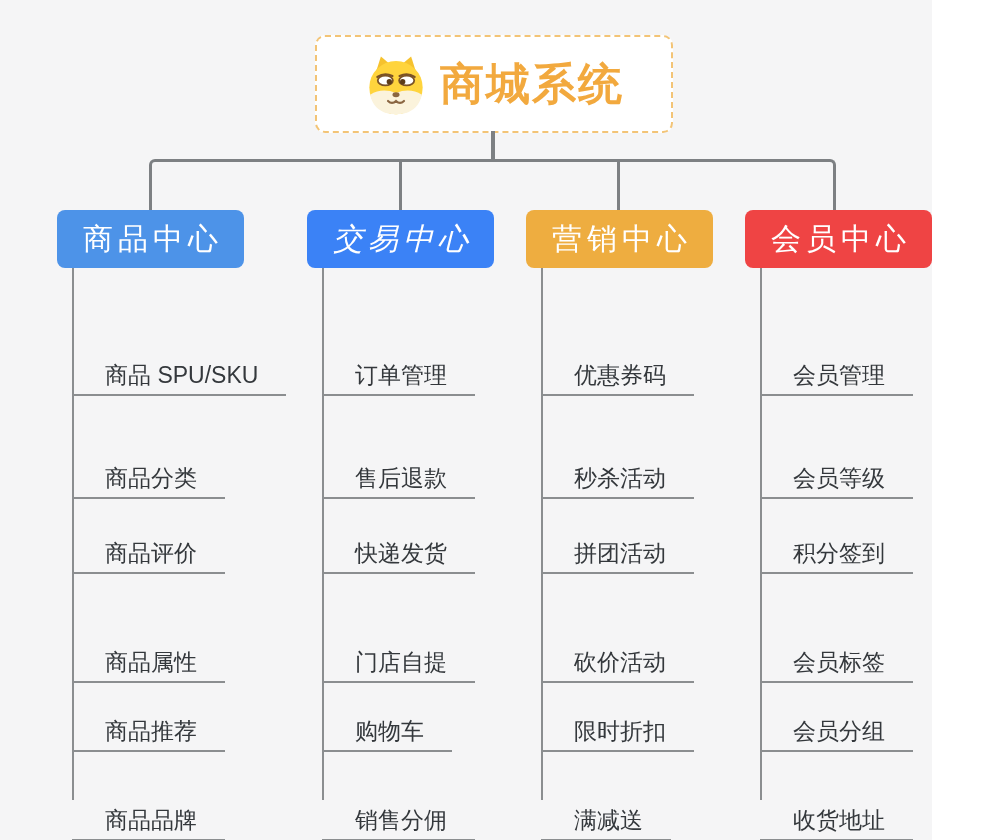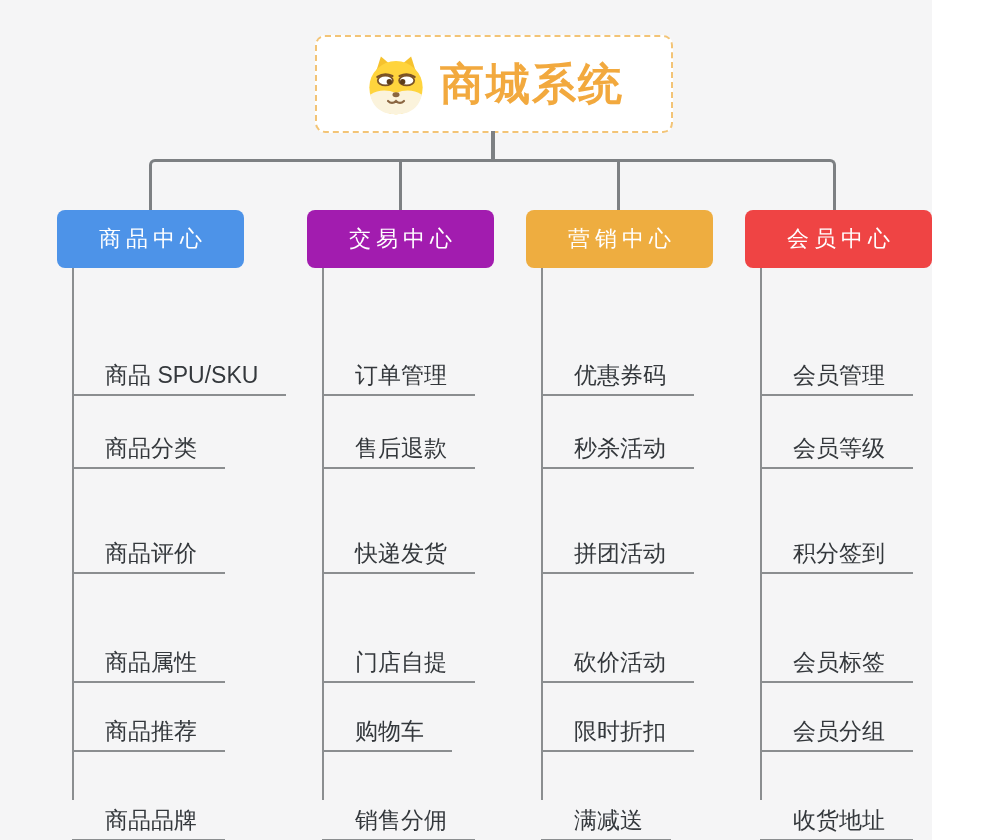--- a/index.html
+++ b/index.html
@@ -19,27 +19,27 @@
     border-top:3px solid #7d8083;border-left:3px solid #7d8083;border-right:3px solid #7d8083;
     border-radius:6px 6px 0 0;}
   .drop{position:absolute;top:160px;width:3px;height:50px;background:#7d8083;}
   .drop-2{left:399px;} .drop-3{left:617px;}
 
   
   .branch{position:absolute;top:210px;width:280px;height:600px;}
   .branch-1{left:57px;} .branch-2{left:307px;} .branch-3{left:526px;} .branch-4{left:745px;}
   .branch-header{position:absolute;left:0;top:0;width:187px;height:58px;border-radius:8px;
     display:flex;align-items:center;justify-content:center;
-    color:#ffffff;font-size:22px;letter-spacing:5px;font-weight:500;text-indent:5px;}
+    color:#ffffff;font-size:30px;letter-spacing:5px;font-weight:500;text-indent:5px;}
   .spine{position:absolute;left:15px;top:58px;width:2px;height:532px;background:#8b8e90;}
   .leaf{position:absolute;left:15px;height:40px;box-sizing:border-box;
     padding:0 28px 0 33px;border-bottom:2px solid #8b8e90;
     display:flex;align-items:center;white-space:nowrap;width:max-content;
     font-size:23px;color:#34383c;margin-top:41px;}
-  .r1{top:105px;} .r2{top:178px;} .r3{top:283px;font-family:Liberation Mono, monospace;} .r4{top:392px;text-align:center;} .r5{top:461px;} .r6{top:550px;}
+  .r1{top:105px;} .r2{top:208px;} .r3{top:283px;font-family:Liberation Mono, monospace;} .r4{top:392px;text-align:center;} .r5{top:461px;} .r6{top:550px;}
 </style>
 </head>
 <body>
 
 <div class="canvas">
 
   <div class="root-node">
     <svg class="doge" viewBox="0 0 72 72" aria-hidden="true">
       <polygon points="13,24 19,5 33,17" fill="#f6c22e"></polygon>
       <polygon points="59,24 53,5 39,17" fill="#f6c22e"></polygon>
@@ -67,21 +67,21 @@
     <div class="spine"></div>
     <div class="leaf r1">商品 SPU/SKU</div>
     <div class="leaf r2">商品分类</div>
     <div class="leaf r3">商品评价</div>
     <div class="leaf r4">商品属性</div>
     <div class="leaf r5">商品推荐</div>
     <div class="leaf r6">商品品牌</div>
   </div>
 
   <div class="branch branch-2">
-    <div class="branch-header" style="background-color: #a21caf;">交易中心</div>
+    <div class="branch-header" style="background-color: #3b82f6; font-style: italic;">交易中心</div>
     <div class="spine"></div>
     <div class="leaf r1">订单管理</div>
     <div class="leaf r2">售后退款</div>
     <div class="leaf r3">快递发货</div>
     <div class="leaf r4">门店自提</div>
     <div class="leaf r5">购物车</div>
     <div class="leaf r6">销售分佣</div>
   </div>
 
   <div class="branch branch-3">

